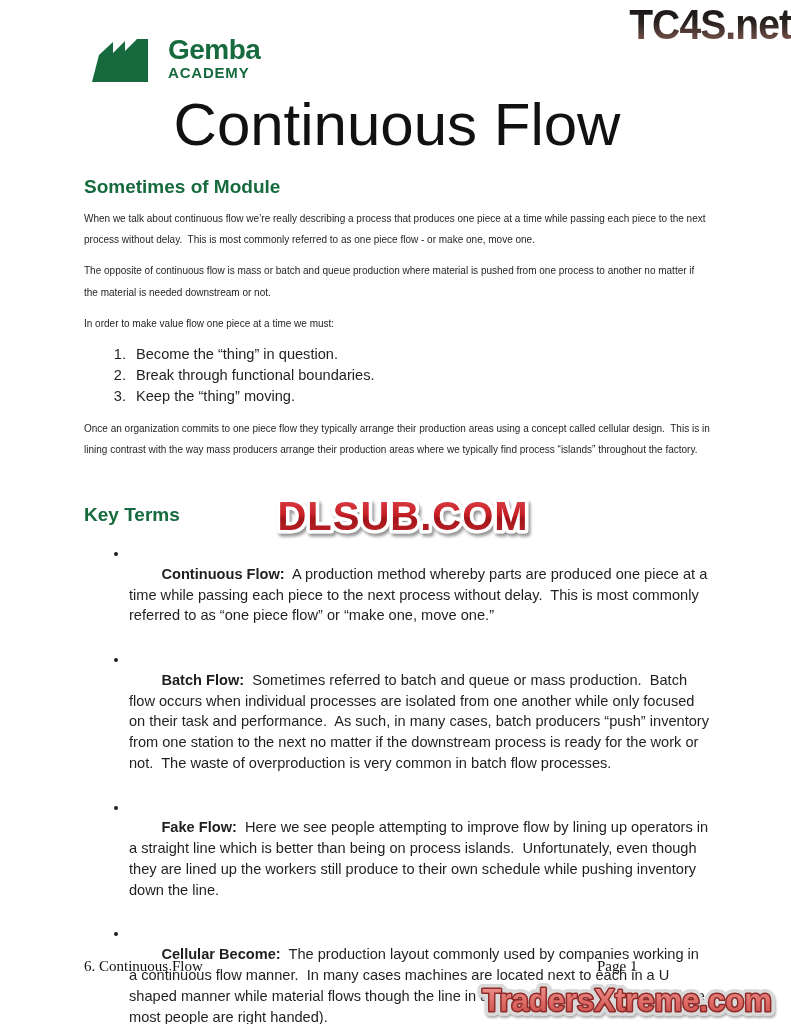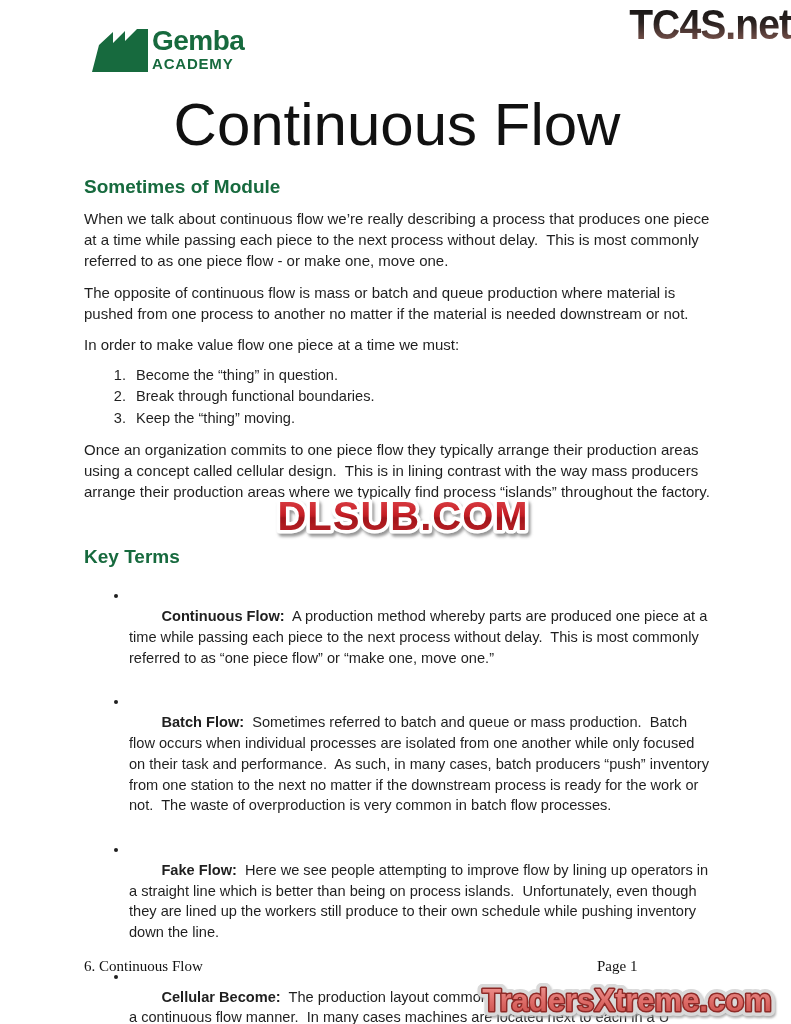--- a/index.html
+++ b/index.html
@@ -32,22 +32,22 @@
   .wm-center{
     position:absolute;left:253px;top:488px;
     width:300px;height:56px;
   }
   .wm-bottom{
     position:absolute;left:462px;top:976px;
     width:330px;height:48px;
   }
   
   .logo{
-    position:absolute;left:92px;top:26px;
-    display:flex;align-items:center;gap:4px;
+    position:absolute;left:92px;top:36px;
+    display:flex;align-items:flex-start;gap:20px;
   }
   .logo-icon{display:block;}
   .logo-text .logo-name{
     font-size:28px;font-weight:bold;color:var(--brand-green);
     line-height:28px;letter-spacing:-0.5px;
   }
   .logo-text .logo-sub{
     font-size:15px;font-weight:bold;color:var(--brand-green);
     letter-spacing:0.8px;line-height:17px;
   }
@@ -61,21 +61,21 @@
     font-size:60px;font-weight:400;letter-spacing:0px;
     color:#111;line-height:46px;
   }
   h2.section-heading{
     font-size:19px;font-weight:bold;color:var(--brand-green);
     line-height:22px;
   }
   .h-overview{margin-top:28px;}
   .h-keyterms{margin-top:44px;}
   p.body-par{
-    font-size:15px;line-height:21.2px;
+    font-size:10px;line-height:21.2px;
     margin-top:10px;margin-bottom:10px;
     white-space:pre-wrap;
   }
   .first-par{margin-top:17px;}
   ol.steps{
     margin:0 0 10px 0;
     padding-left:46px;
     font-size:14.6px;line-height:21.2px;
   }
   ol.steps li{padding-left:6px;}

